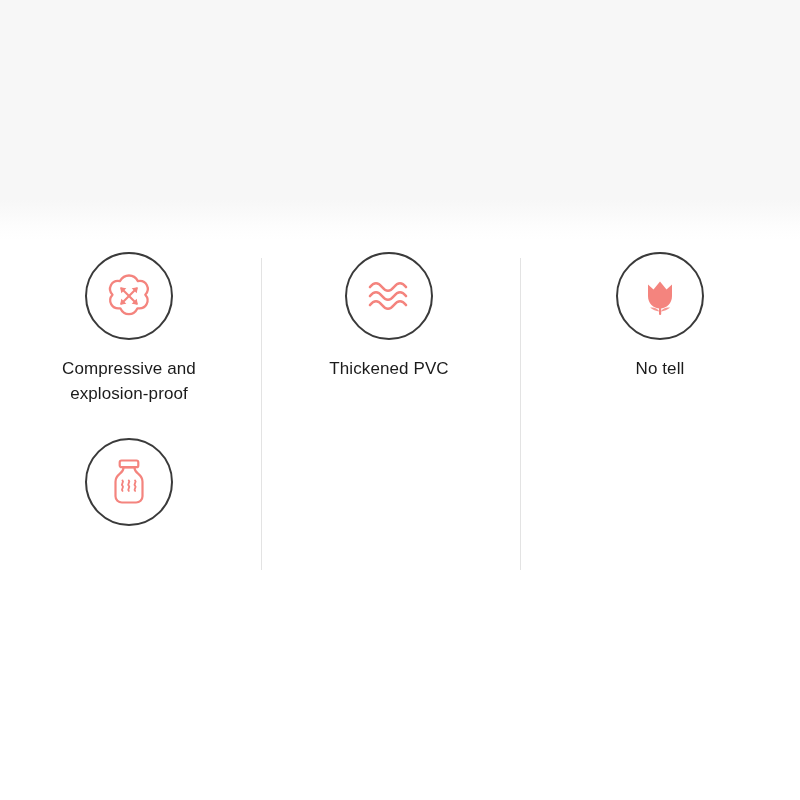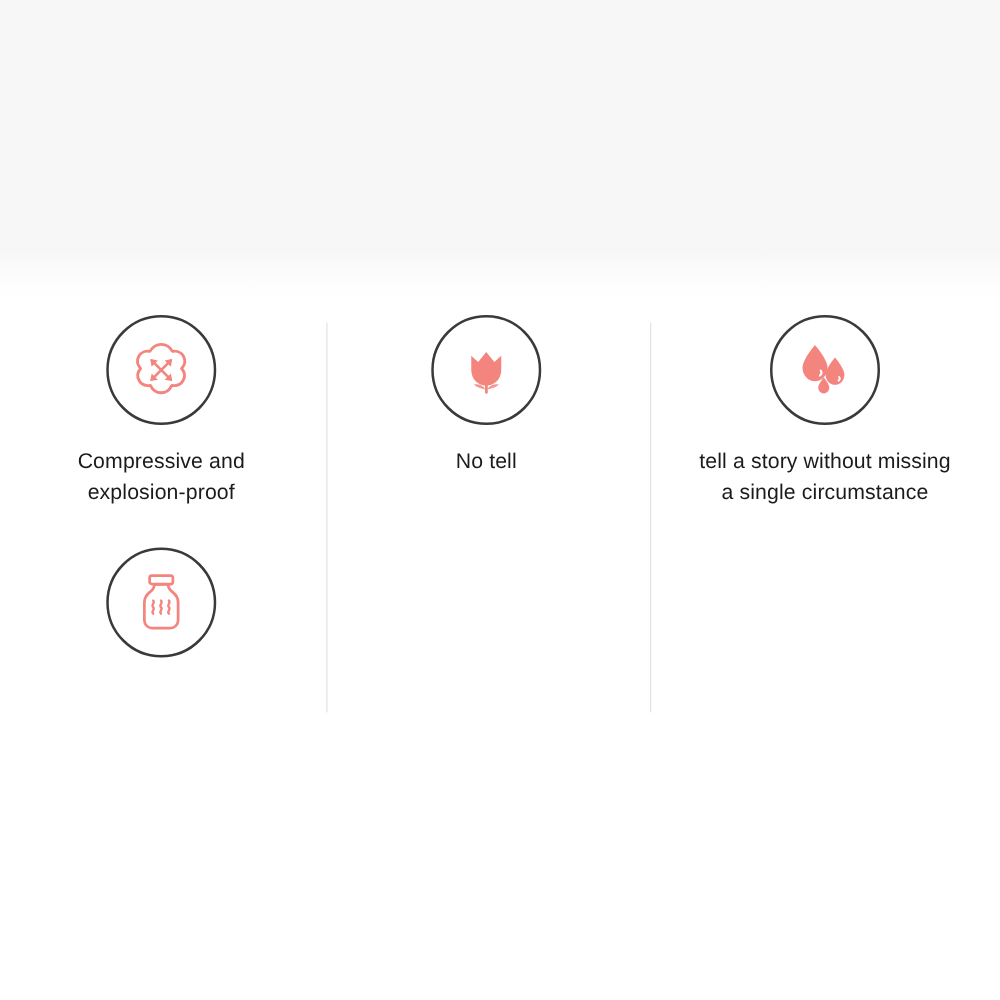--- a/index.html
+++ b/index.html
@@ -108,50 +108,49 @@
               <path d="M18.2 35.8l1.1-6.1 5 5z"></path>
               <path d="M35.8 35.8l-6.1-1.1 5-5z"></path>
             </g>
           </svg>
         </span>
       </div>
       <div class="feature-label">Compressive and
 explosion-proof</div>
     </div>
 
+    <div class="feature-cell">
+      <div class="icon-circle">
+        <span>
+          <svg width="50" height="44" viewBox="0 0 50 44">
+            <g fill="none" stroke="#f4847e" stroke-width="2.6" stroke-linecap="round">
+              <path d="M6 13c4-5 8-5 12 0s8 5 12 0 8-5 12 0"></path>
+              <path d="M6 22c4-5 8-5 12 0s8 5 12 0 8-5 12 0"></path>
+              <path d="M6 31c4-5 8-5 12 0s8 5 12 0 8-5 12 0"></path>
+            </g>
+          </svg>
+        </span>
+      </div>
+      <div class="feature-label">Thickened PVC</div>
+    </div>
 
     <div class="feature-cell">
       <div class="icon-circle">
         <span>
           <svg width="48" height="50" viewBox="0 0 48 50">
             <path d="M12 13.5l5.5 5 6.5-8 6.5 8 5.5-5v11.5c0 7.4-5.4 12.5-12 12.5s-12-5.1-12-12.5z" fill="#f4847e"></path>
             <rect x="23" y="33" width="2.2" height="11" rx="1.1" fill="#f4847e"></rect>
             <path d="M23.4 40.5c-3.4-.4-6.8-1.6-9.3-3.9 3.8-.6 7.4.8 9.3 3.9z" fill="#f4847e" opacity="0.85"></path>
             <path d="M24.8 40.5c3.4-.4 6.8-1.6 9.3-3.9-3.8-.6-7.4.8-9.3 3.9z" fill="#f4847e" opacity="0.85"></path>
           </svg>
         </span>
       </div>
       <div class="feature-label">No tell</div>
     </div>
 
-    <div class="feature-cell">
-      <div class="icon-circle">
-        <span>
-          <svg width="52" height="52" viewBox="0 0 52 52">
-            <path d="M18 6c0 0 10 11.5 10 18.2C28 30.2 23.5 35 18 35S8 30.2 8 24.2C8 17.5 18 6 18 6z" fill="#f4847e"></path>
-            <path d="M34 16c0 0 7.5 8.7 7.5 13.7 0 4.5-3.4 8.1-7.5 8.1s-7.5-3.6-7.5-8.1C26.5 24.7 34 16 34 16z" fill="#f4847e"></path>
-            <path d="M25 32c0 0 4.4 5.1 4.4 8 0 2.6-2 4.7-4.4 4.7s-4.4-2.1-4.4-4.7C20.6 37.1 25 32 25 32z" fill="#f4847e"></path>
-            <path d="M22.6 26.5c.9 1.2.6 2.9-.6 3.9" fill="none" stroke="#ffffff" stroke-width="1.7" stroke-linecap="round"></path>
-            <path d="M37.3 31.6c.7.9.5 2.2-.5 3" fill="none" stroke="#ffffff" stroke-width="1.5" stroke-linecap="round"></path>
-          </svg>
-        </span>
-      </div>
-      <div class="feature-label wide">tell a story without missing
-a single circumstance</div>
-    </div>
 
     <div class="feature-cell">
       <div class="icon-circle">
         <span>
           <svg width="48" height="54" viewBox="0 0 48 54">
             <path d="M16.5 5.5h15c1 0 1.8.8 1.8 1.8v3.1c0 1-.8 1.8-1.8 1.8h-15c-1 0-1.8-.8-1.8-1.8V7.3c0-1 .8-1.8 1.8-1.8z" fill="none" stroke="#f4847e" stroke-width="2.2" stroke-linejoin="round"></path>
             <path d="M18.5 12.5h11c0 3 1.5 4.6 3.6 6.2 2.5 2 4.4 4 4.4 8.1v14.4c0 3.6-2.9 6.3-6.4 6.3H16.9c-3.5 0-6.4-2.7-6.4-6.3V26.8c0-4.1 1.9-6.1 4.4-8.1 2.1-1.6 3.6-3.2 3.6-6.2z" fill="none" stroke="#f4847e" stroke-width="2.2" stroke-linejoin="round"></path>
             <g fill="none" stroke="#f4847e" stroke-width="1.9" stroke-linecap="round">
               <path d="M17.5 25.5c2 1.8-2 3.4 0 5.2s-2 3.4 0 5.2"></path>
               <path d="M23.8 25.5c2 1.8-2 3.4 0 5.2s-2 3.4 0 5.2"></path>

